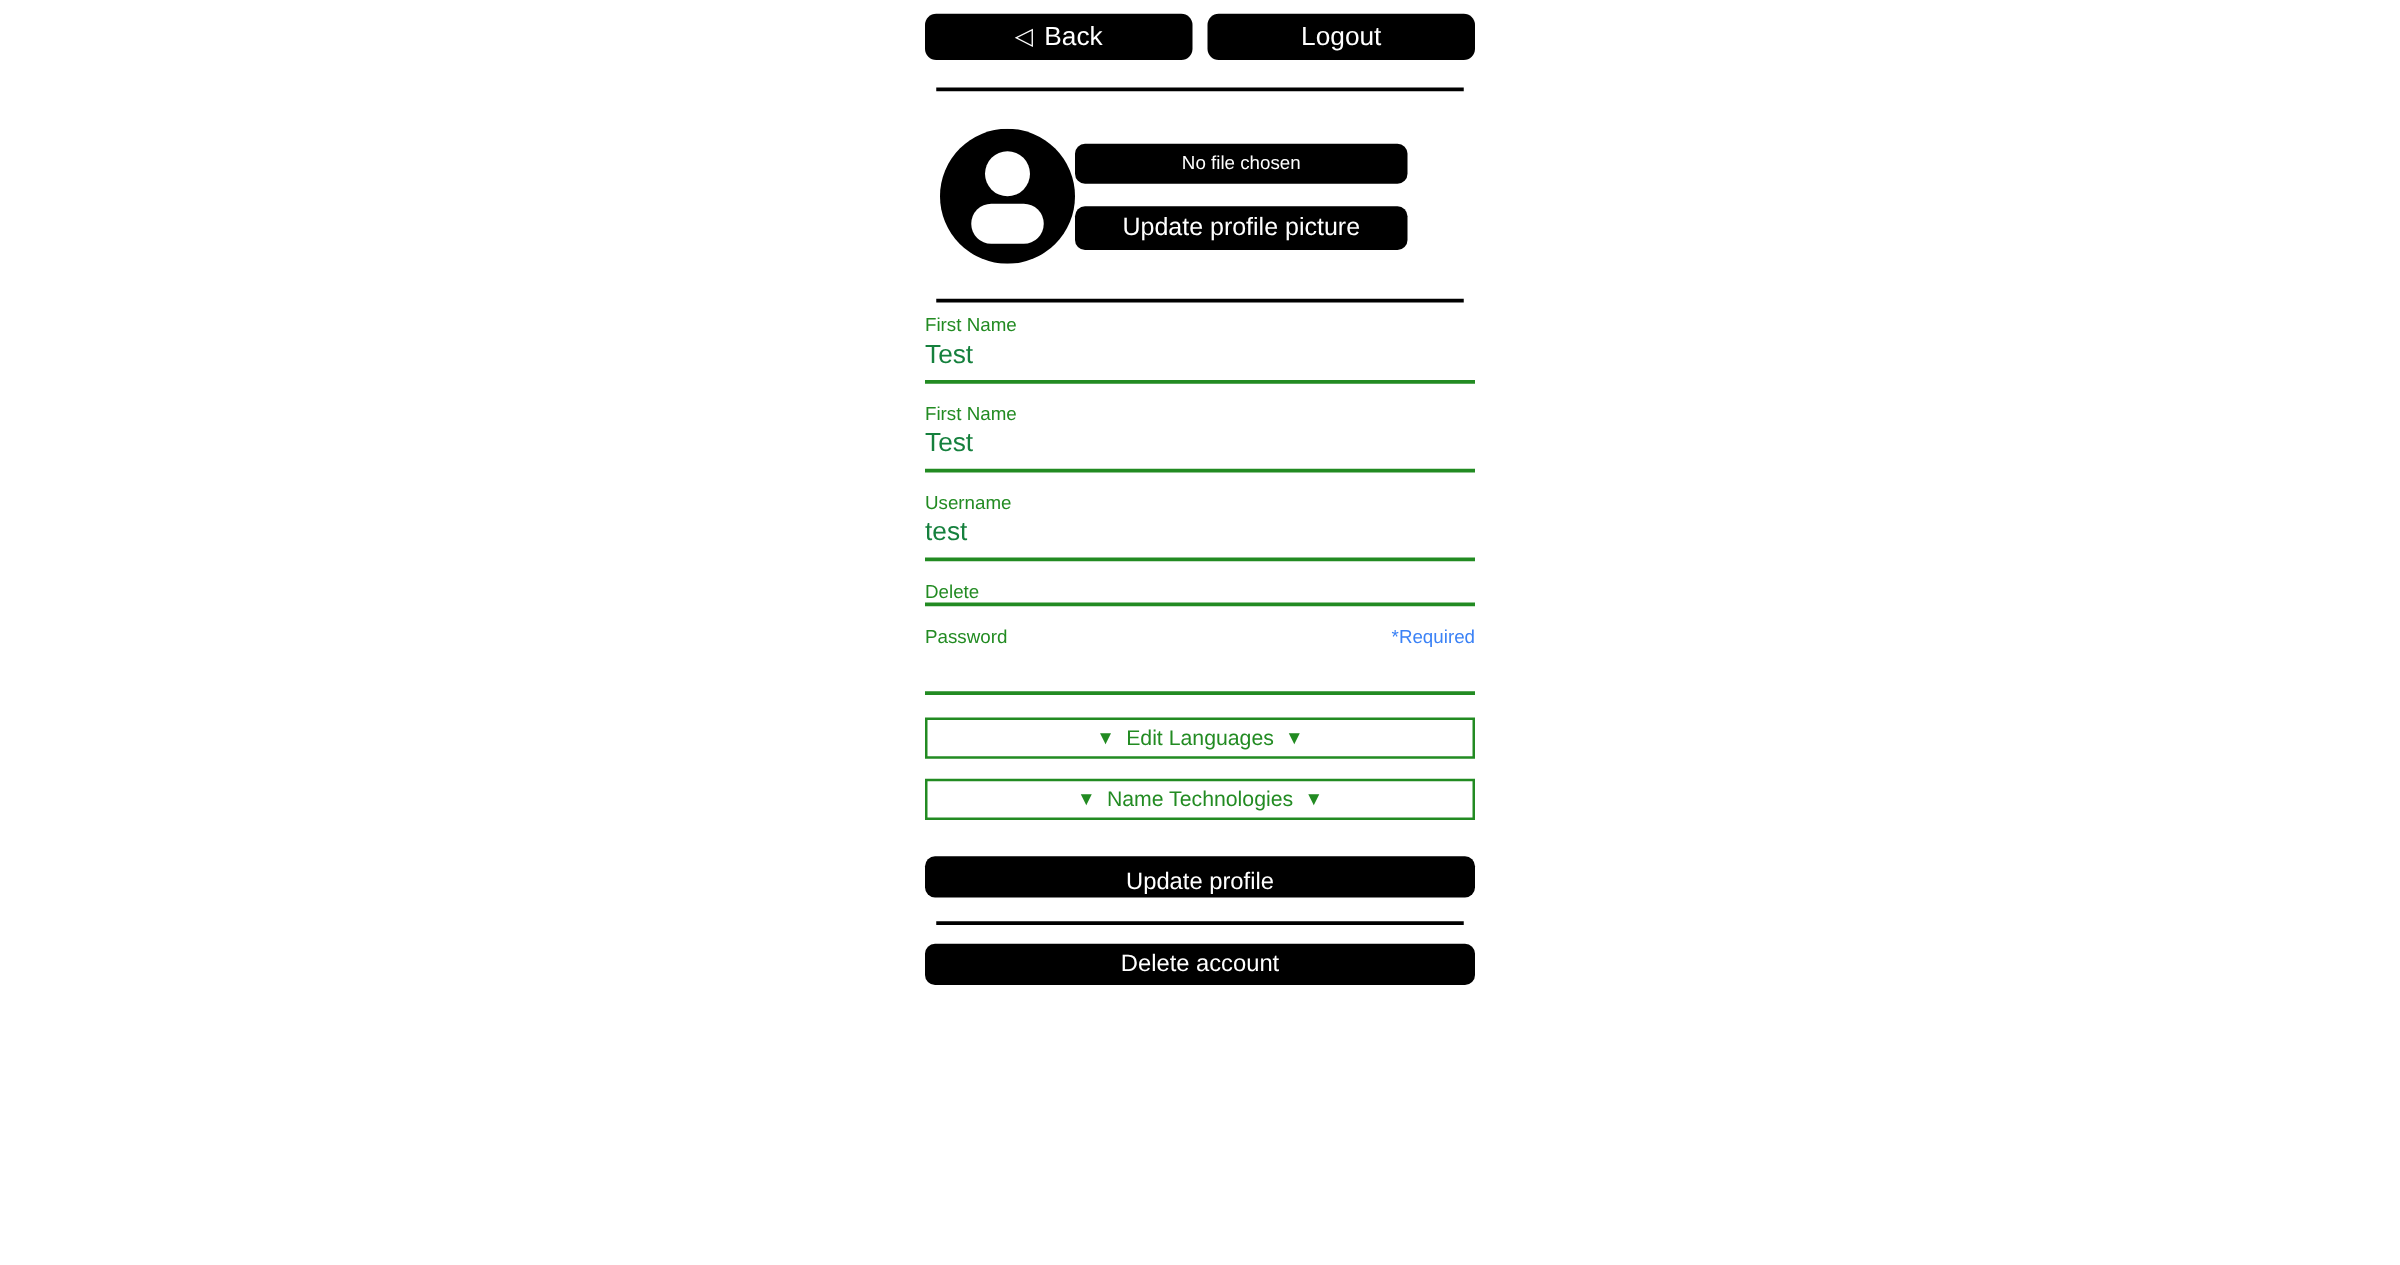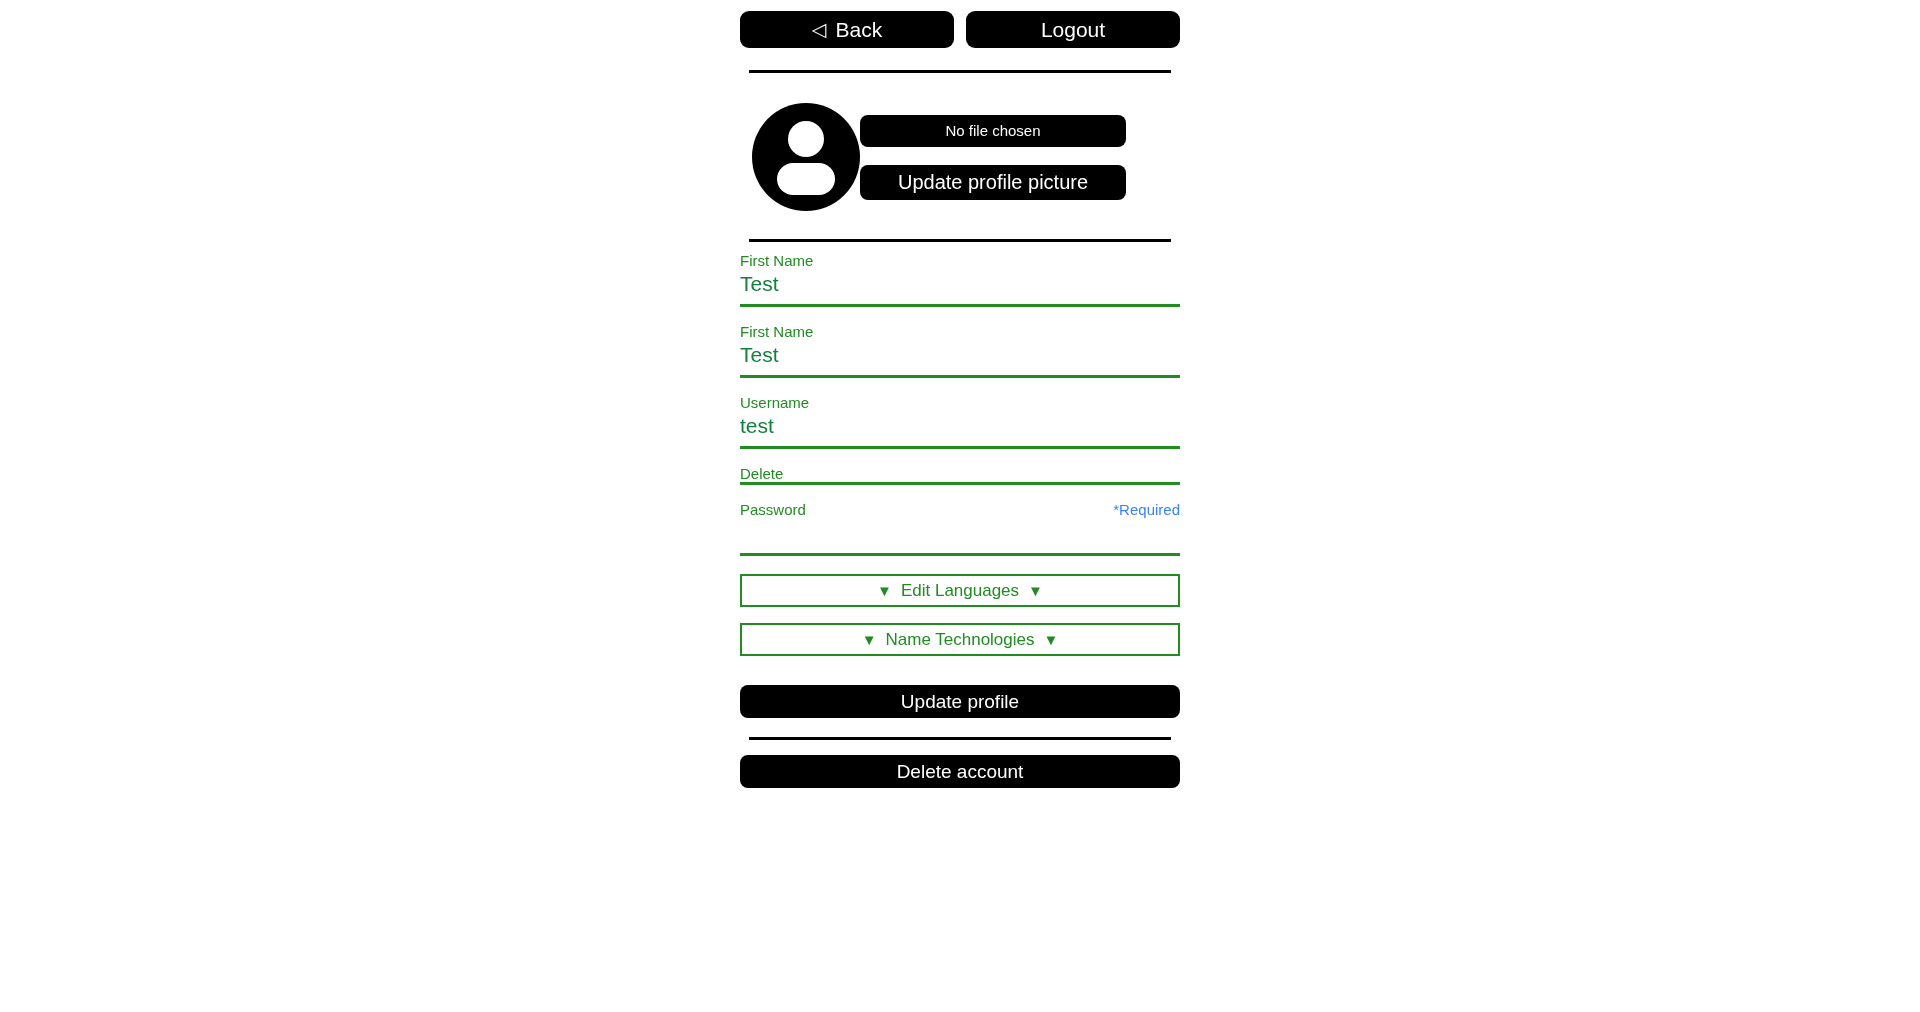--- a/index.html
+++ b/index.html
@@ -113,20 +113,21 @@
   }
   .outline-btn.first { margin-top: 18px; }
   .outline-btn.second { margin-top: 16px; }
   .tri-down { font-size: 15px; line-height: 1; }
   .update-btn {
     margin-top: 29px;
     width: 100%;
     height: 33px;
     border-radius: 8px;
     font-size: 19px;
+    align-items: flex-end;
   }
   .delete-btn {
     margin-top: 15px;
     width: 100%;
     height: 33px;
     border-radius: 8px;
     font-size: 19px;
   }
 </style>
 </head>

